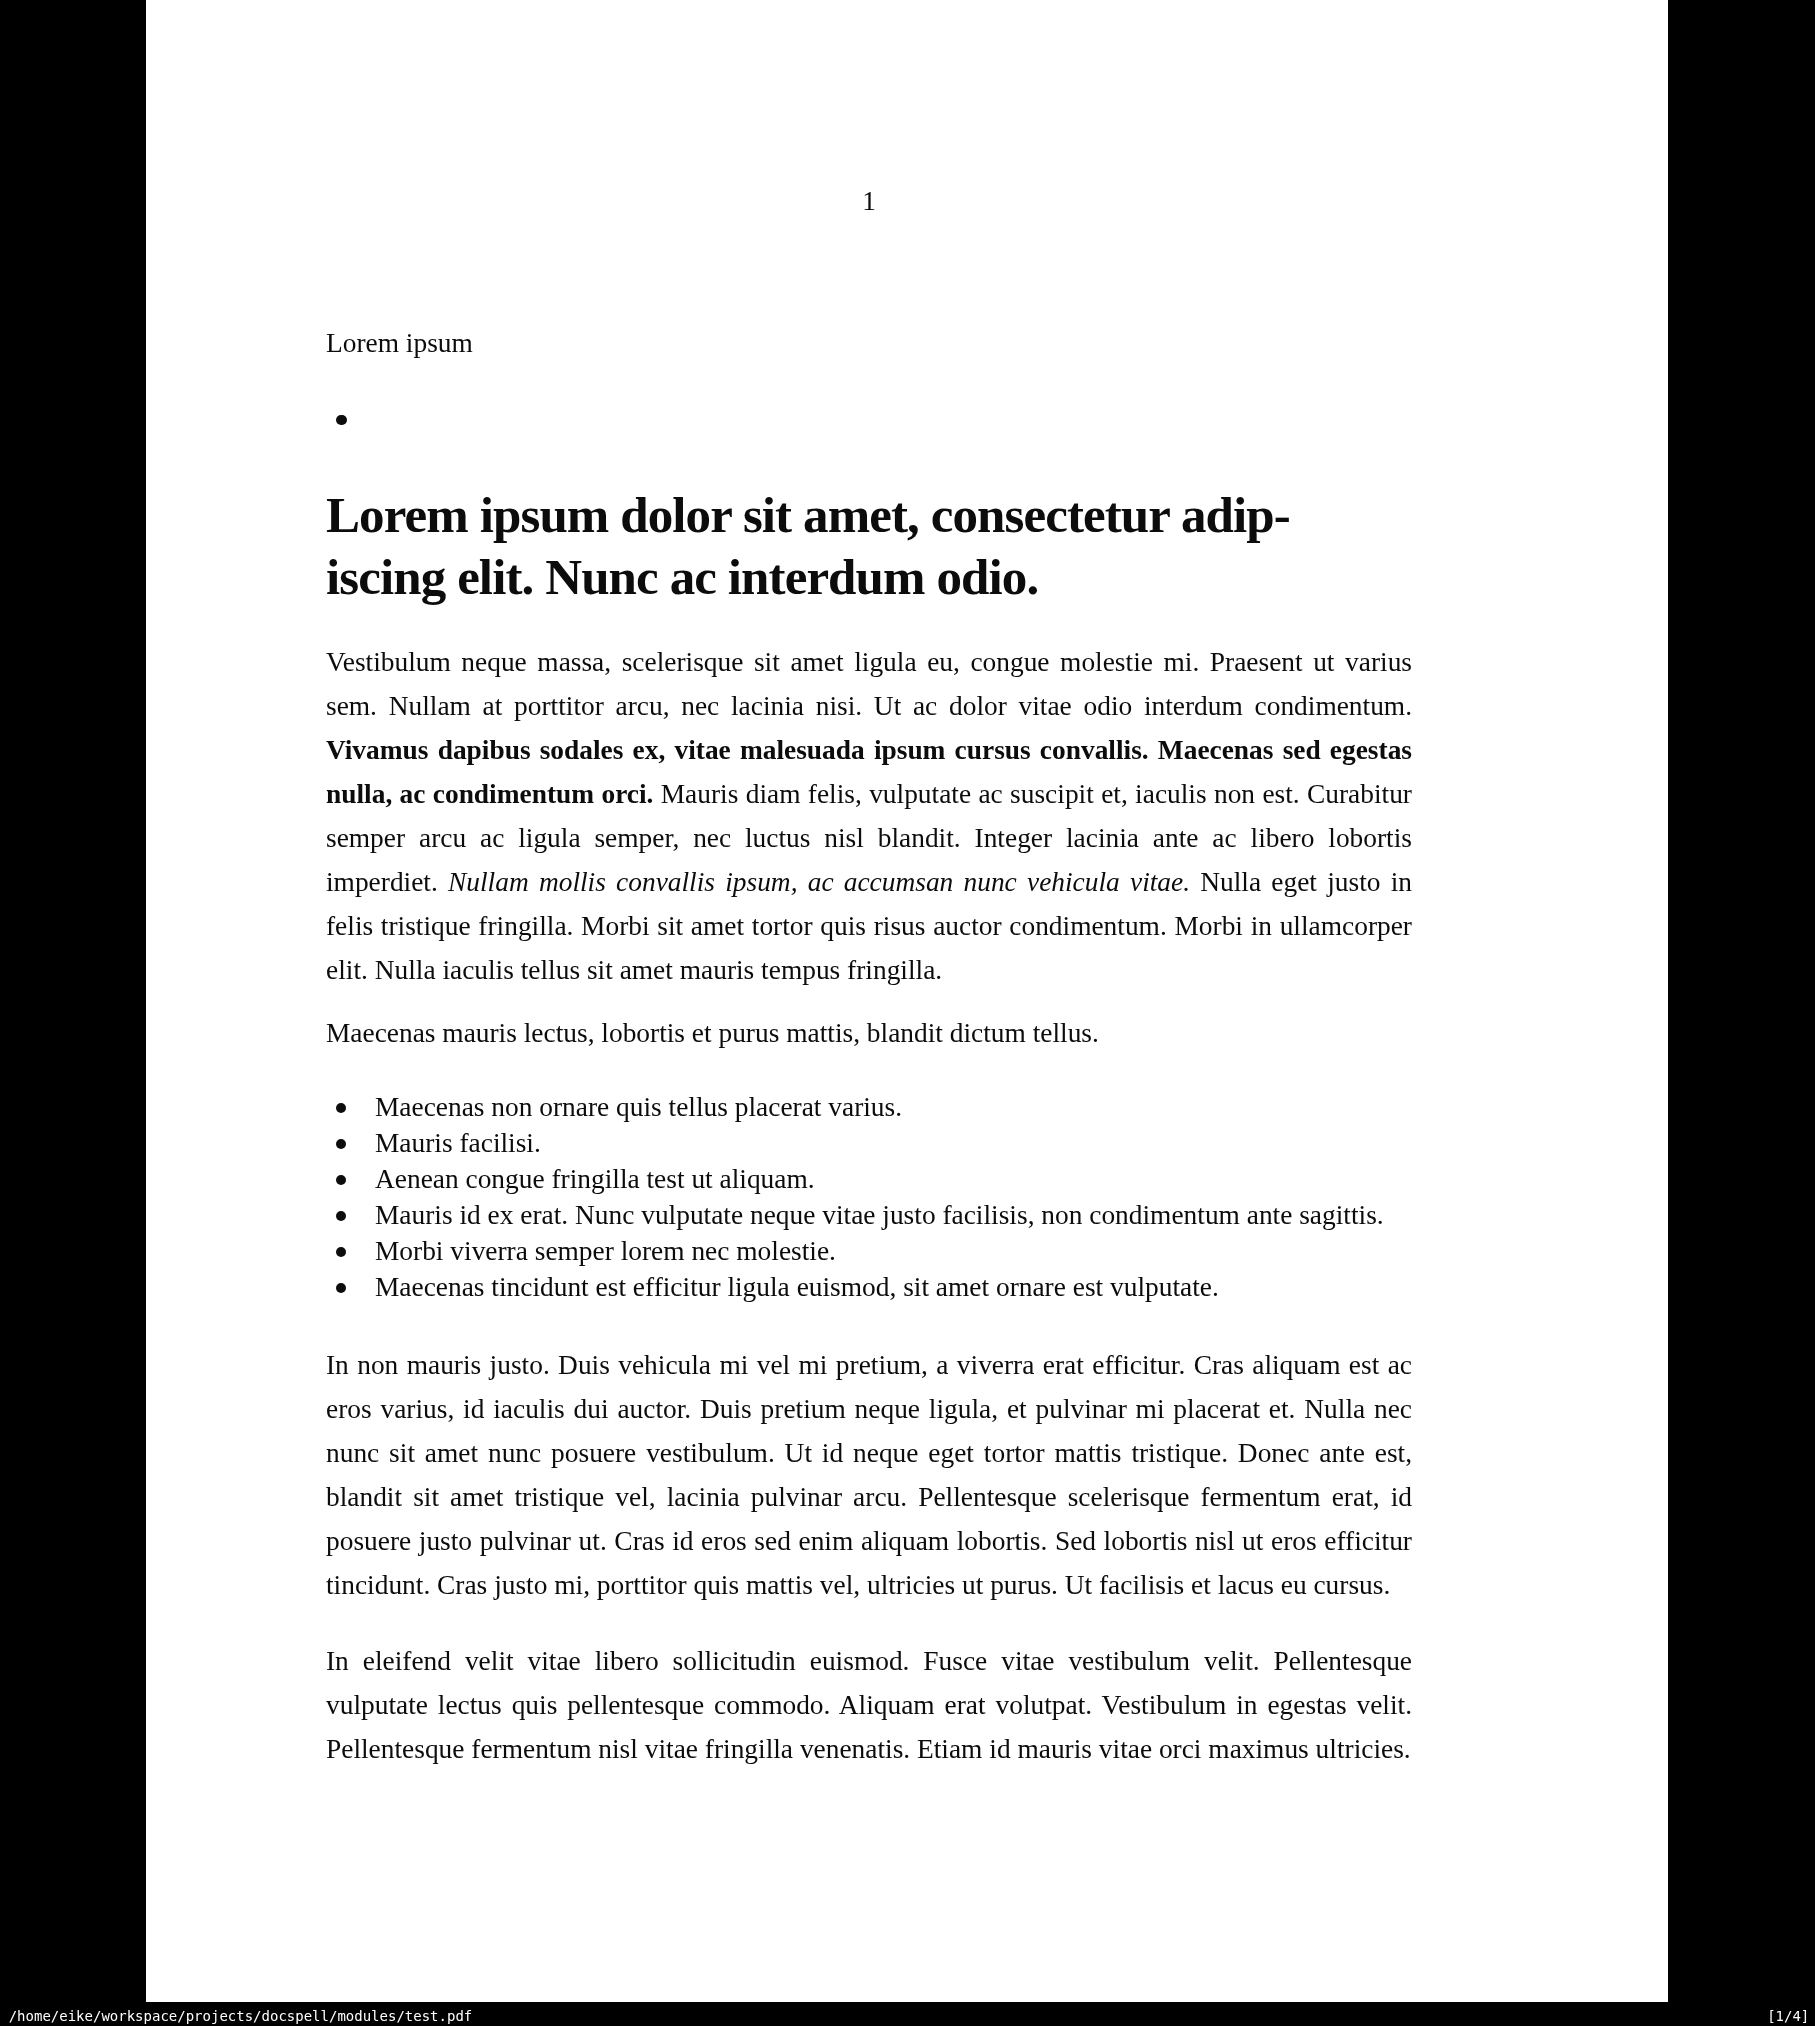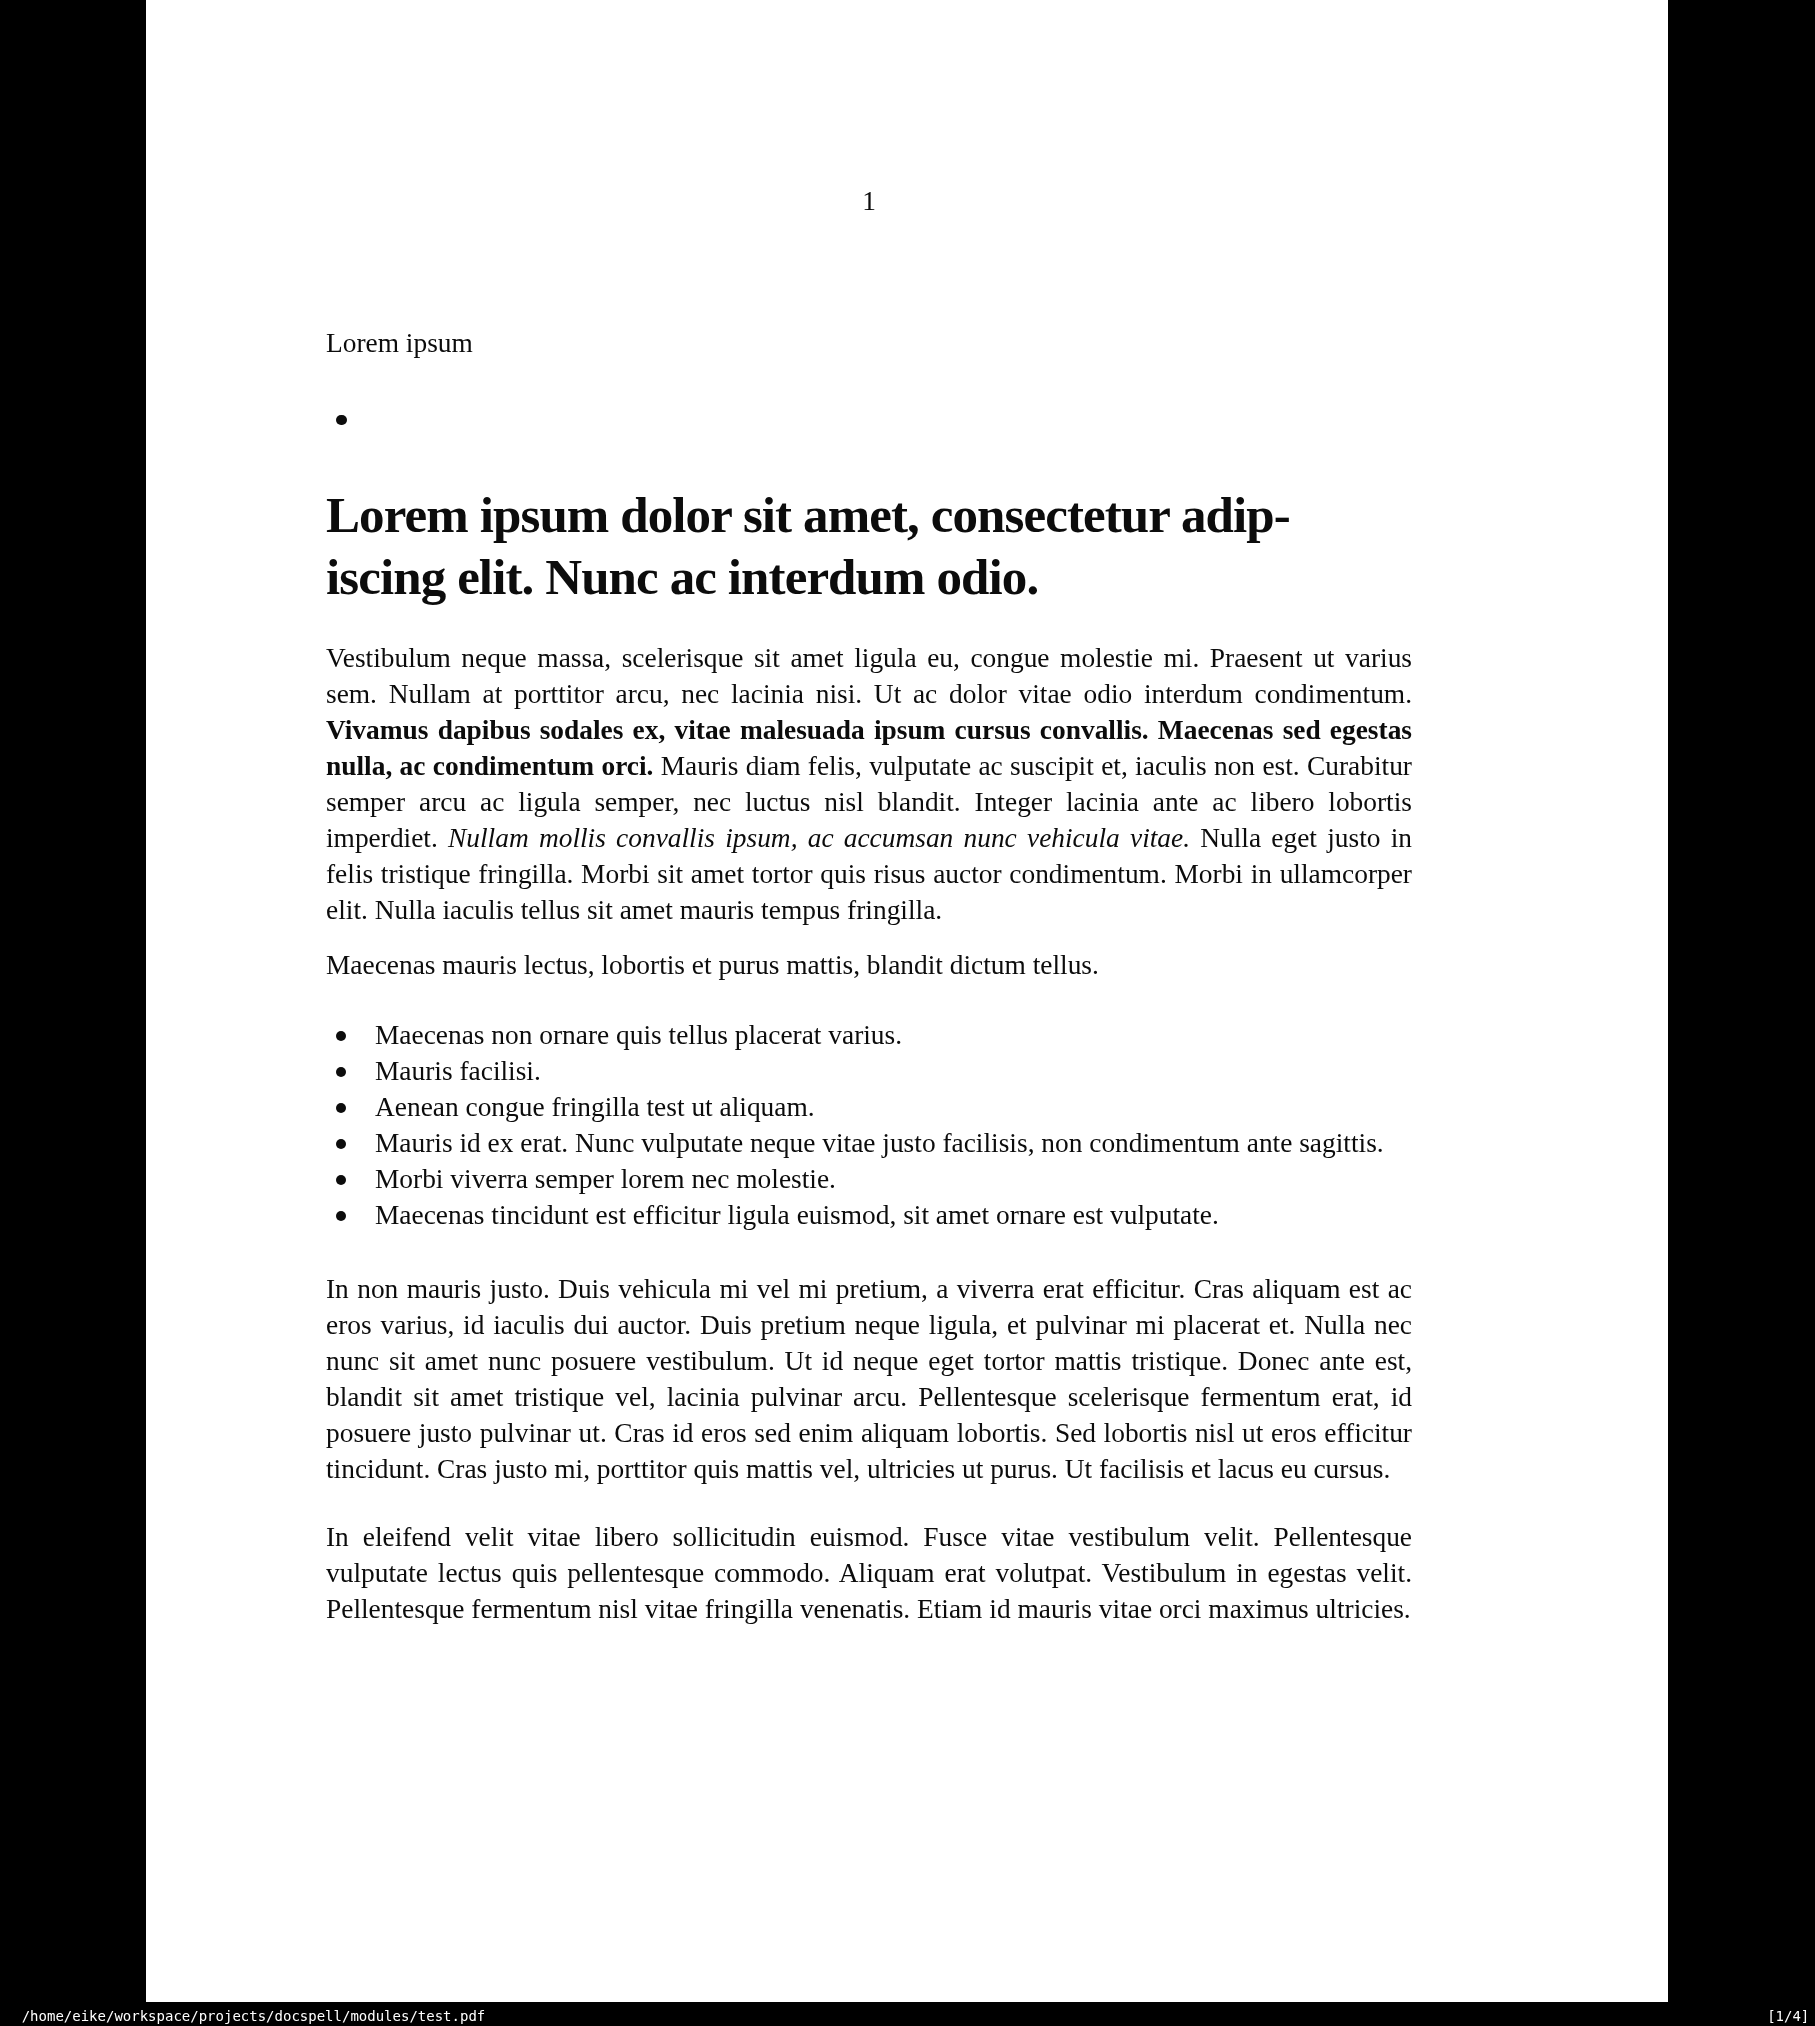--- a/index.html
+++ b/index.html
@@ -45,21 +45,21 @@
   .doc-heading {
     margin: 47px 0 0 0;
     font-size: 51px;
     line-height: 62px;
     font-weight: 700;
     letter-spacing: -0.9px;
   }
   .doc-heading .hline { white-space: nowrap; }
   .body-para {
     margin: 0;
-    font-size: 27.4px; line-height: 36px;
+    font-size: 27.4px; line-height: 44px;
     text-align: justify;
   }
   .p1 { margin-top: 32px; }
   .p2 { margin-top: 19px; }
   .p3 { margin-top: 38px; }
   .p4 { margin-top: 32px; }
   .body-para b { font-weight: 700; }
   .body-para i { font-style: italic; }
   .doc-list {
     list-style: none;
@@ -67,21 +67,21 @@
     padding: 0 0 0 49px;
     font-size: 27.4px; line-height: 36px;
   }
   .doc-list li {
     position: relative;
     text-align: justify;
   }
   .doc-list .bullet { left: -39px; top: 14px; }
   .statusbar {
     position: absolute;
-    left: 16px; right: 0; bottom: 0;
+    left: 3px; right: 0; bottom: 0;
     height: 21px;
     background: #000000;
     color: #ffffff;
     font-family: "DejaVu Sans Mono", monospace;
     font-size: 14px;
     display: flex;
     justify-content: space-between;
     align-items: center;
     padding: 0 5.7px;
     box-sizing: border-box;

